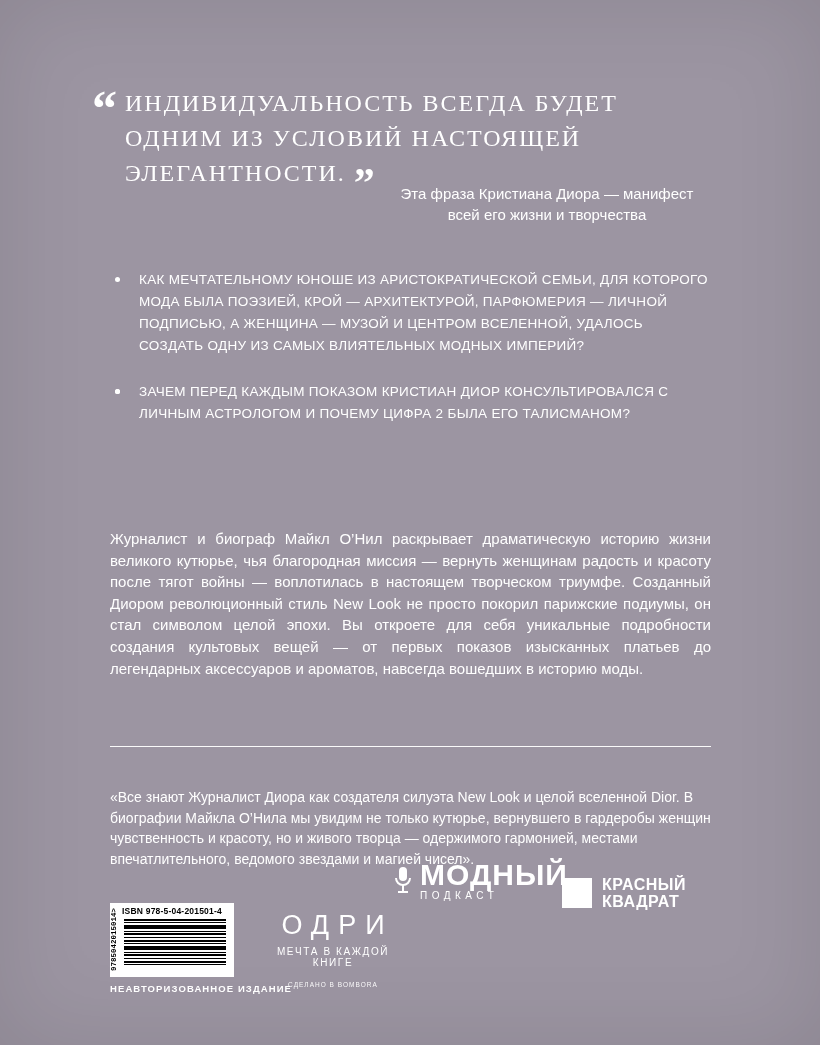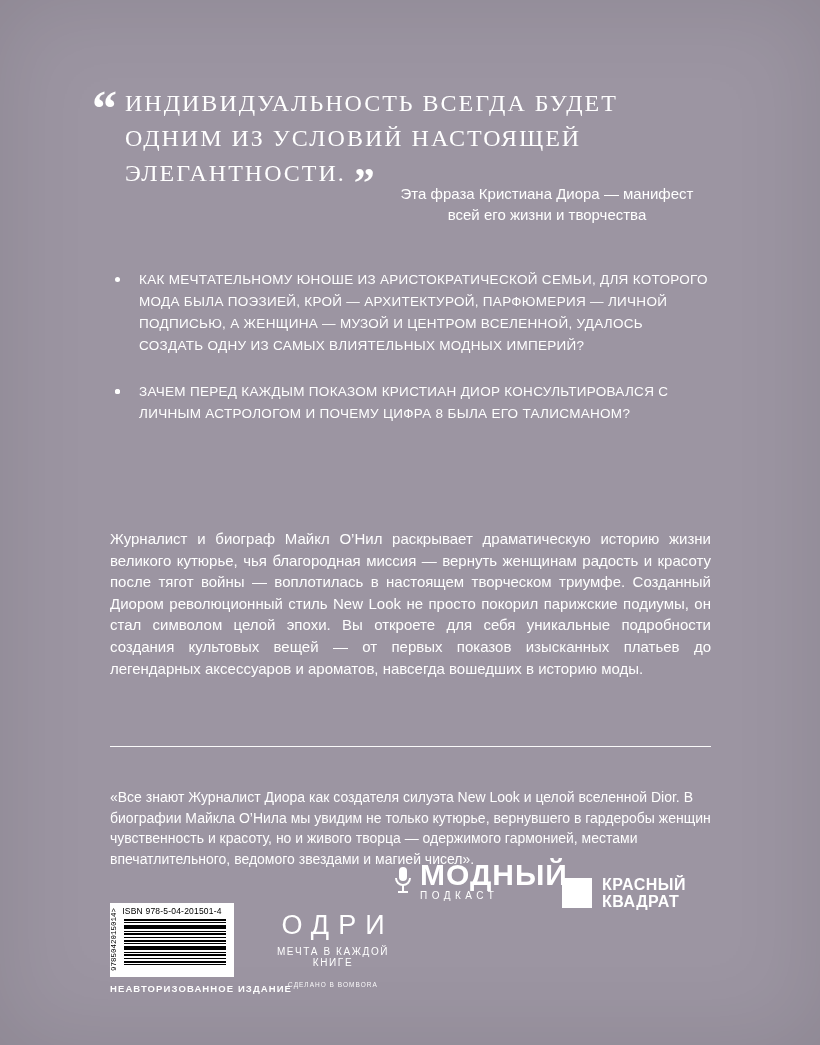--- a/index.html
+++ b/index.html
@@ -44,21 +44,21 @@
   .podcast-logo { position:absolute; left:394px; top:864px; display:flex; align-items:flex-start; gap:8px; }
   .mic-icon { margin-top:2px; }
   .podcast-line1 { font-size:30px; font-weight:700; letter-spacing:1px; line-height:22px; }
   .podcast-line2 { font-size:10px; letter-spacing:4.5px; margin-top:4px; }
 
   .square-logo { position:absolute; left:562px; top:864px; display:flex; align-items:center; gap:10px;margin-top:12px; }
   .square-mark { width:30px; height:30px; background:#ffffff; }
   .square-text div { font-size:16px; font-weight:700; letter-spacing:0.5px; line-height:17px; }
 
   
-  .barcode-box { position:absolute; left:110px; top:903px; width:124px; height:74px; background:#ffffff; color:#000; }
+  .barcode-box { position:absolute; left:110px; top:903px; width:124px; height:74px; background:#ffffff; color:#000;font-weight:bold; }
   .isbn { font-size:8.5px; text-align:center; padding-top:3px; letter-spacing:0.2px; }
   .bc-row { display:flex; height:56px; margin-top:1px; }
   .bc-num {
     writing-mode:vertical-rl; transform:rotate(180deg);
     font-family:"Liberation Mono", monospace; font-size:7.5px; line-height:1;
     padding:2px 1px 2px 3px; text-align:center;
   }
   .bc-bars {
     flex:1; margin:2px 8px 6px 2px; background-color:#ffffff;
     background-image:
@@ -93,21 +93,21 @@
   <div class="bullets">
     <div class="bullet">
       <span class="dot"></span>
       <span>КАК МЕЧТАТЕЛЬНОМУ ЮНОШЕ ИЗ АРИСТОКРАТИЧЕСКОЙ СЕМЬИ, ДЛЯ КОТОРОГО МОДА БЫЛА ПОЭЗИЕЙ, КРОЙ — АРХИТЕКТУРОЙ, ПАРФЮМЕРИЯ — ЛИЧНОЙ ПОДПИСЬЮ, А ЖЕНЩИНА — МУЗОЙ И ЦЕНТРОМ ВСЕЛЕННОЙ, УДАЛОСЬ СОЗДАТЬ ОДНУ ИЗ САМЫХ ВЛИЯТЕЛЬНЫХ МОДНЫХ ИМПЕРИЙ?</span>
     </div>
     <div class="bullet">
       <span class="dot"></span>
     </div>
     <div class="bullet">
       <span class="dot"></span>
-      <span>ЗАЧЕМ ПЕРЕД КАЖДЫМ ПОКАЗОМ КРИСТИАН ДИОР КОНСУЛЬТИРОВАЛСЯ С ЛИЧНЫМ АСТРОЛОГОМ И ПОЧЕМУ ЦИФРА 8 БЫЛА ЕГО ТАЛИСМАНОМ?</span>
+      <span>ЗАЧЕМ ПЕРЕД КАЖДЫМ ПОКАЗОМ КРИСТИАН ДИОР КОНСУЛЬТИРОВАЛСЯ С ЛИЧНЫМ АСТРОЛОГОМ И ПОЧЕМУ ЦИФРА 2 БЫЛА ЕГО ТАЛИСМАНОМ?</span>
     </div>
   </div>
 
   <div class="description">Журналист и биограф Майкл О’Нил раскрывает драматическую историю жизни великого кутюрье, чья благородная миссия — вернуть женщинам радость и красоту после тягот войны — воплотилась в настоящем творческом триумфе. Созданный Диором революционный стиль New Look не просто покорил парижские подиумы, он стал символом целой эпохи. Вы откроете для себя уникальные подробности создания культовых вещей — от первых показов изысканных платьев до легендарных аксессуаров и ароматов, навсегда вошедших в историю моды.</div>
 
   <div class="divider"></div>
 
   <div class="review-quote">«Все знают Журналист Диора как создателя силуэта New Look и целой вселенной Dior. В биографии Майкла О’Нила мы увидим не только кутюрье, вернувшего в гардеробы женщин чувственность и красоту, но и живого творца — одержимого гармонией, местами впечатлительного, ведомого звездами и магией чисел».</div>
 
   <div class="podcast-logo">

